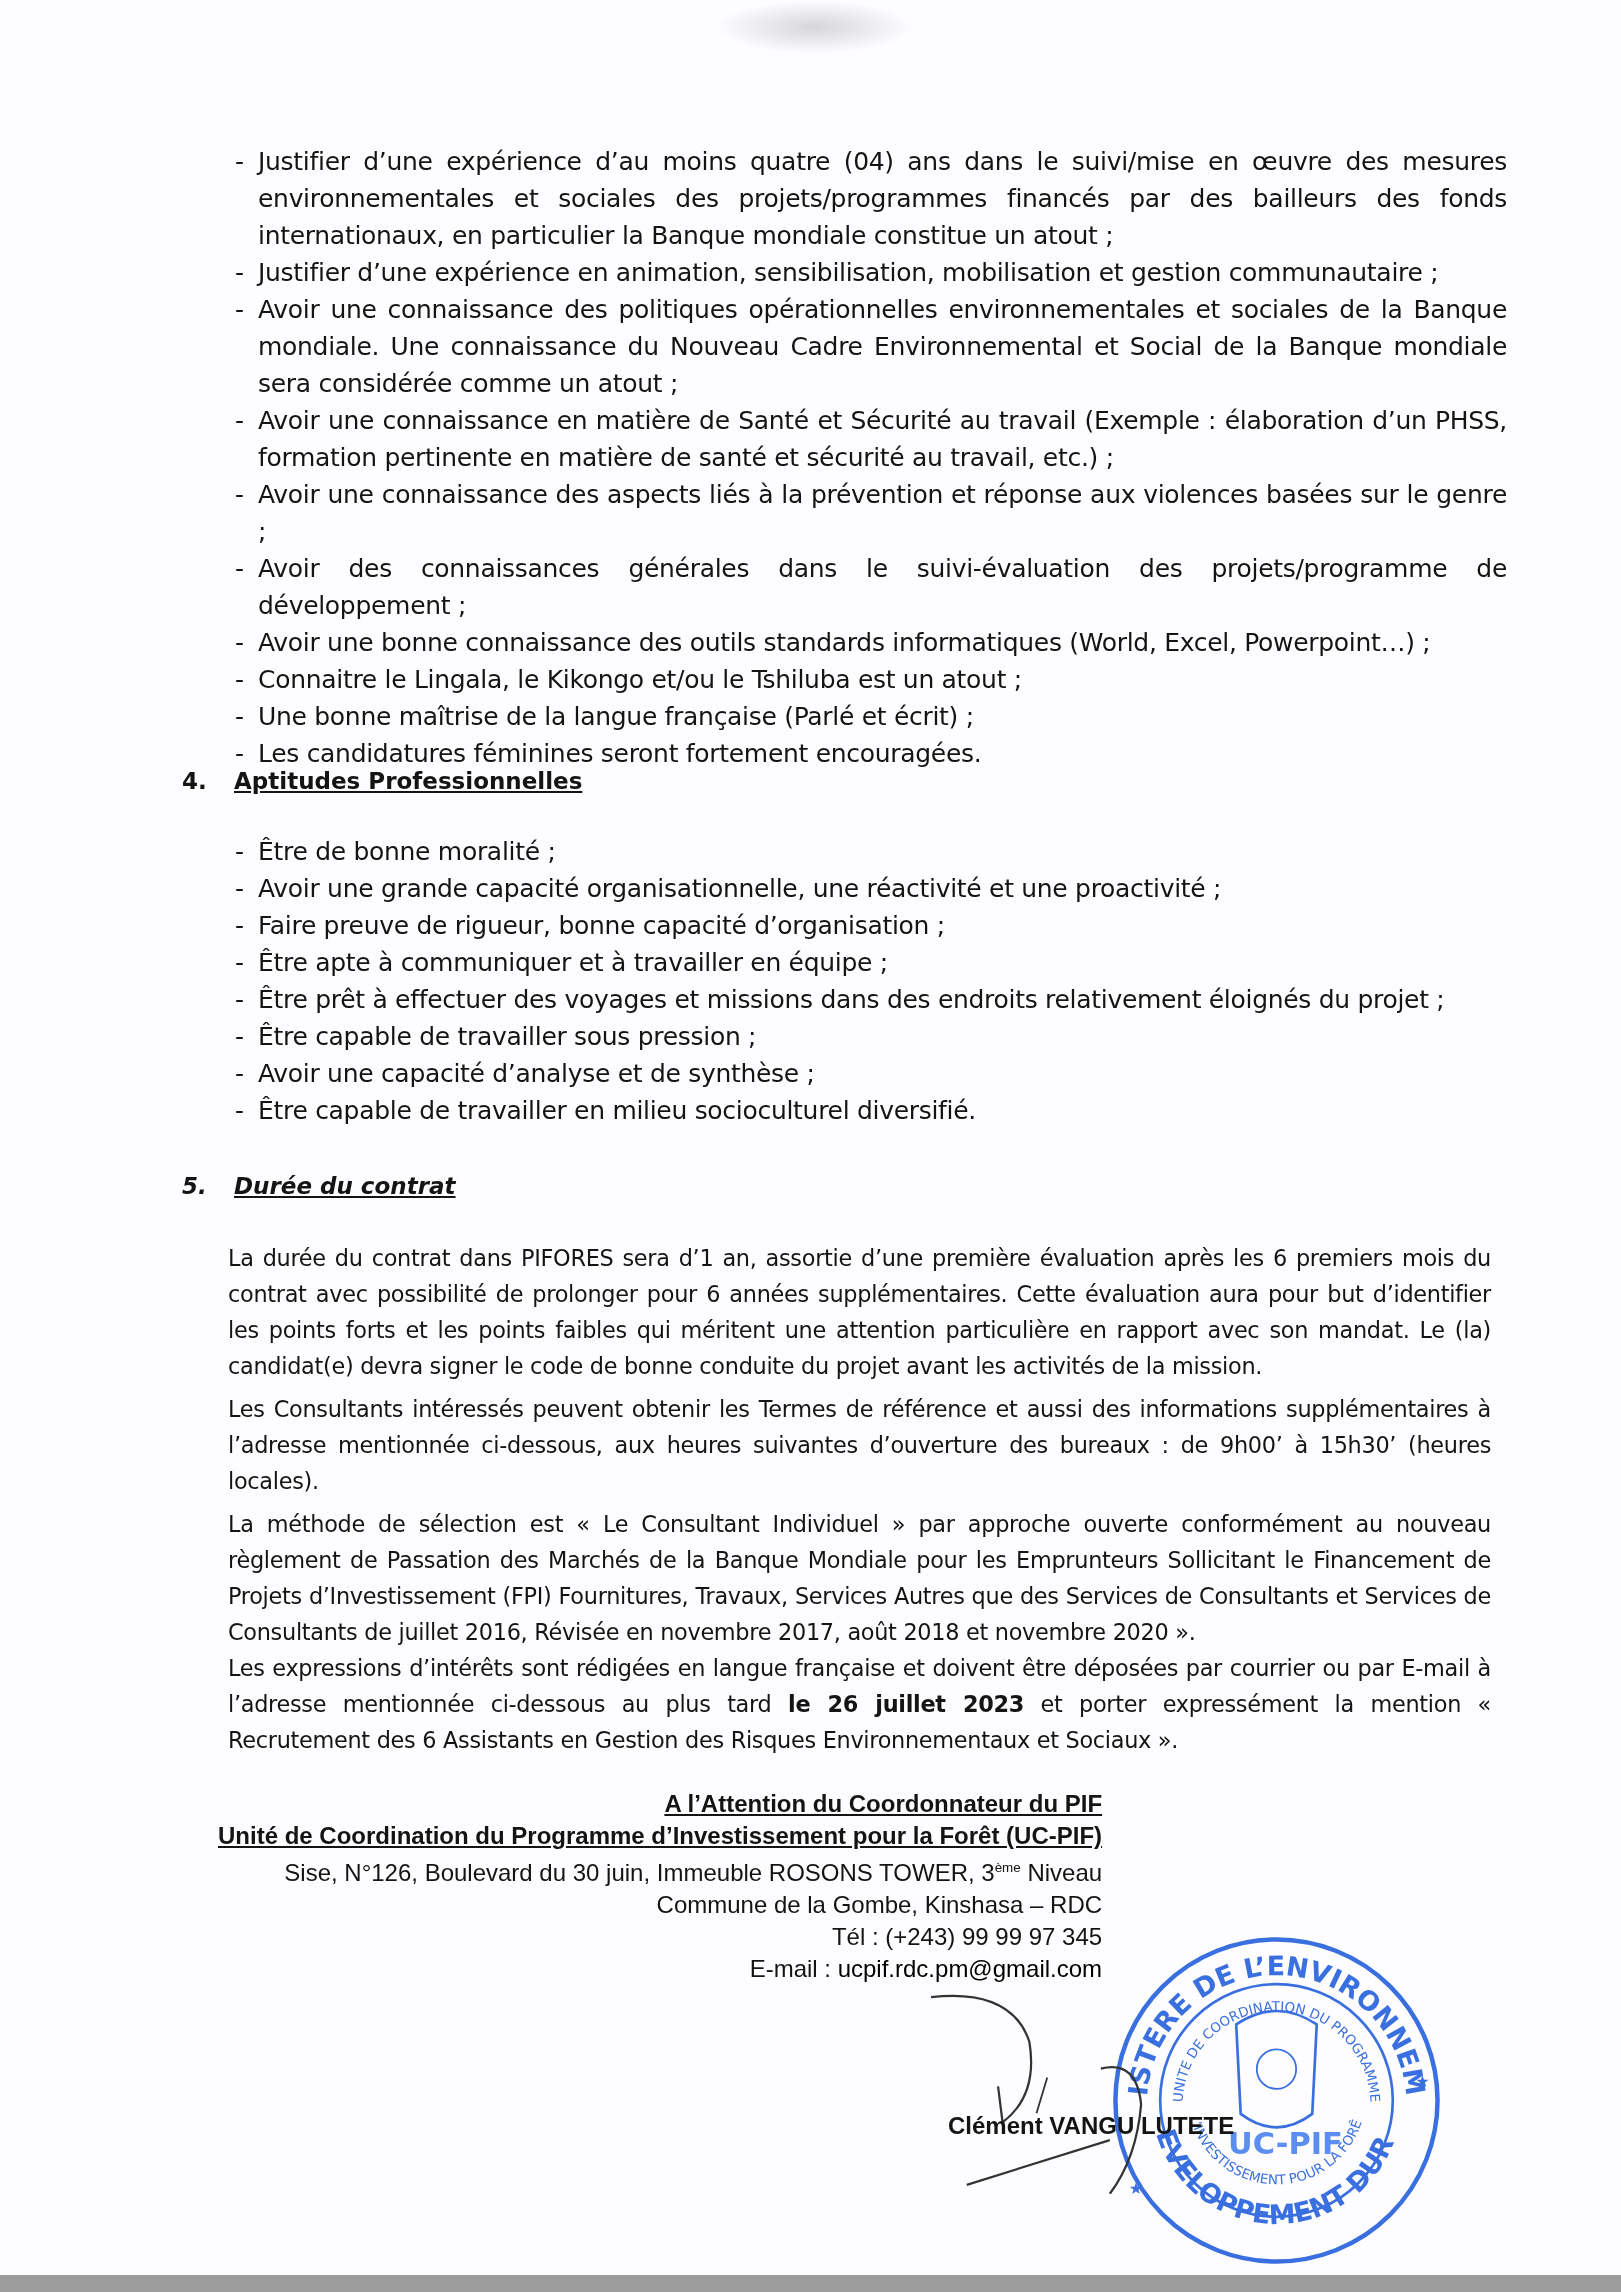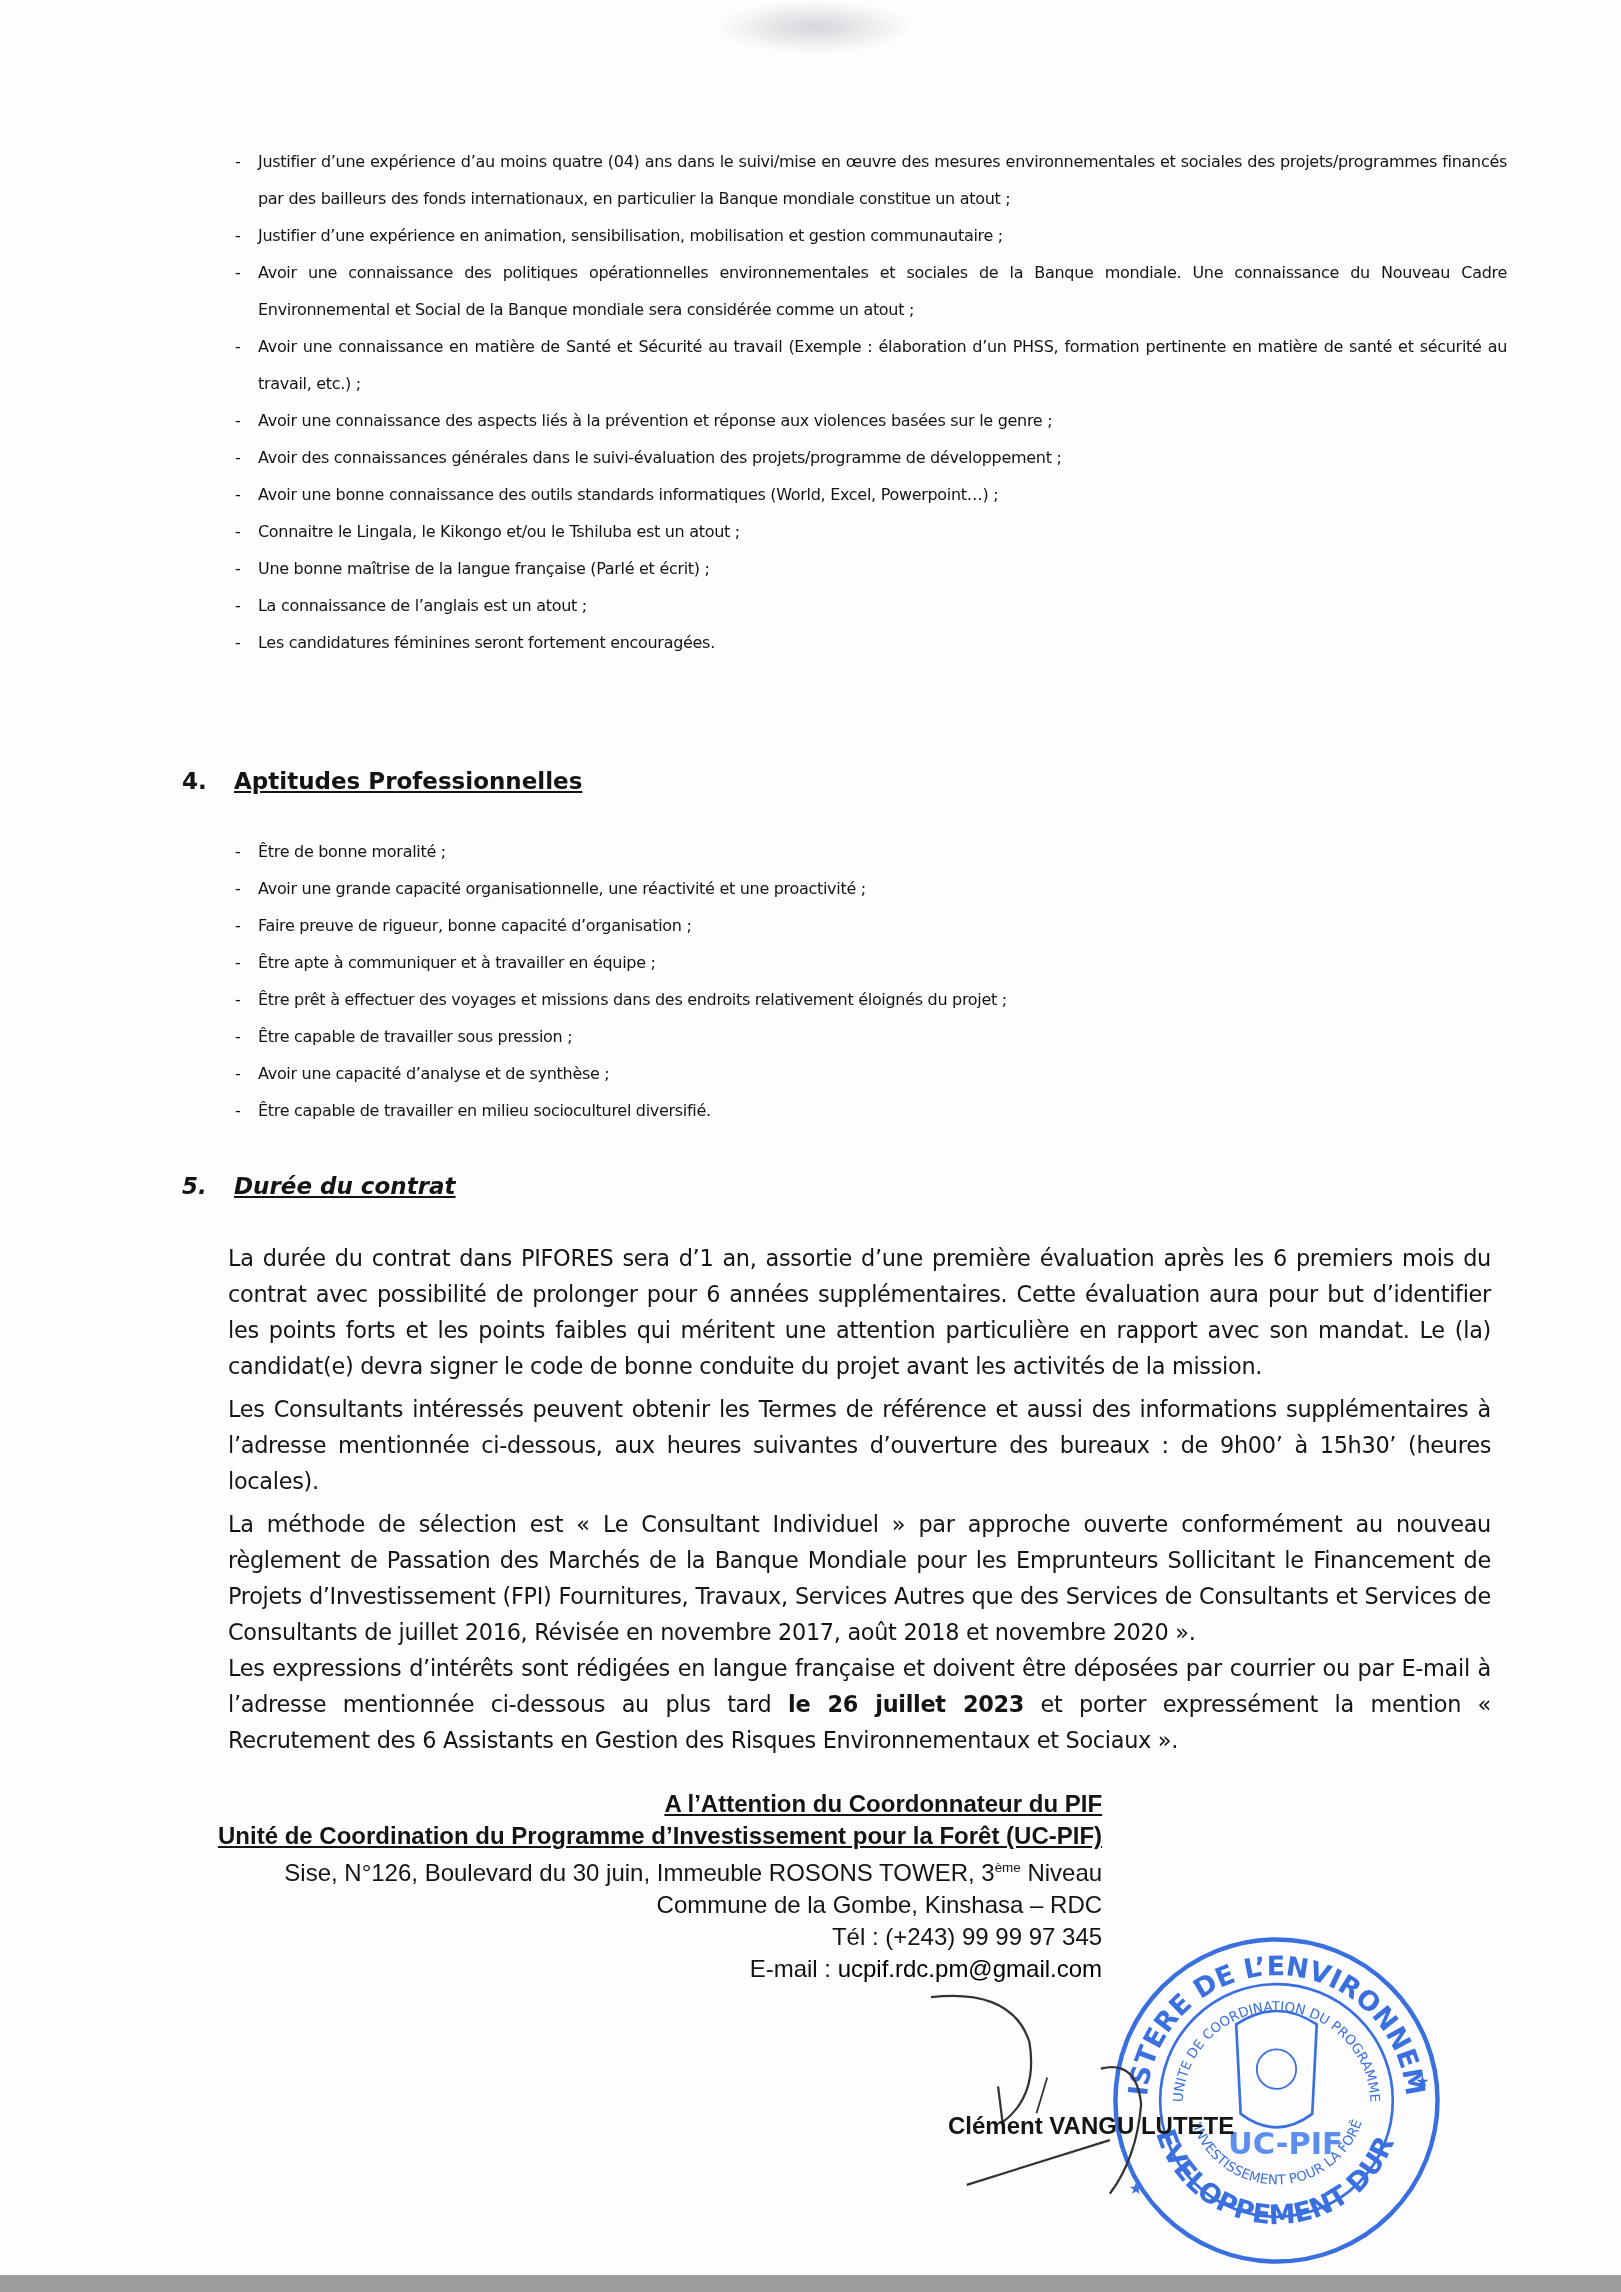--- a/index.html
+++ b/index.html
@@ -4,21 +4,21 @@
   <style>
     html, body { margin: 0; padding: 0; }
     body {
       width: 1621px; height: 2293px; background: #f7f8fb; position: relative; overflow: hidden;
       font-family: "DejaVu Sans", sans-serif; color: #141414;
     }
     .page { position: absolute; left: 0; top: 0; width: 1621px; height: 2275px; background: #fdfdff; }
     .bottom-edge { position: absolute; left: 0; top: 2275px; width: 1621px; height: 18px; background: #9d9d9d; }
     .smudge { position: absolute; left: 716px; top: 0; width: 197px; height: 54px;
       background: radial-gradient(ellipse at center, rgba(140,140,150,0.35), rgba(255,255,255,0) 70%); }
-    .bullets { position: absolute; left: 235px; width: 1272px; font-size: 16px; line-height: 37px; letter-spacing: -0.3px; }
+    .bullets { position: absolute; left: 235px; width: 1272px; font-size: 25px; line-height: 37px; letter-spacing: -0.3px; }
     .bullet { position: relative; padding-left: 23px; text-align: justify; }
     .bullet::before { content: "-"; position: absolute; left: 0; top: 0; }
     .section-head { position: absolute; font-size: 23px; font-weight: bold; }
     .section-head .num { display: inline-block; width: 52px; }
     .section-head .title { text-decoration: underline; }
     .para-block { position: absolute; left: 228px; width: 1263px; font-size: 22.4px; line-height: 36px; text-align: justify; letter-spacing: -0.3px; }
     .para-block p { margin: 0 0 7.2px 0; }
     .address { position: absolute; left: 218px; top: 1788px; font-family: "Liberation Sans", sans-serif; font-size: 24px; line-height: 32px; text-align: right; }
     .address .u { text-decoration: underline; font-weight: bold; }
     .address sup { font-size: 13.4px; }
@@ -36,21 +36,20 @@
   <div class="bullets" style="top:143px;">
     <div class="bullet">Justifier d’une expérience d’au moins quatre (04) ans dans le suivi/mise en œuvre des mesures environnementales et sociales des projets/programmes financés par des bailleurs des fonds internationaux, en particulier la Banque mondiale constitue un atout ;</div>
     <div class="bullet">Justifier d’une expérience en animation, sensibilisation, mobilisation et gestion communautaire ;</div>
     <div class="bullet">Avoir une connaissance des politiques opérationnelles environnementales et sociales de la Banque mondiale. Une connaissance du Nouveau Cadre Environnemental et Social de la Banque mondiale sera considérée comme un atout ;</div>
     <div class="bullet">Avoir une connaissance en matière de Santé et Sécurité au travail (Exemple : élaboration d’un PHSS, formation pertinente en matière de santé et sécurité au travail, etc.) ;</div>
     <div class="bullet">Avoir une connaissance des aspects liés à la prévention et réponse aux violences basées sur le genre ;</div>
     <div class="bullet">Avoir des connaissances générales dans le suivi-évaluation des projets/programme de développement ;</div>
     <div class="bullet">Avoir une bonne connaissance des outils standards informatiques (World, Excel, Powerpoint…) ;</div>
     <div class="bullet">Connaitre le Lingala, le Kikongo et/ou le Tshiluba est un atout ;</div>
     <div class="bullet">Une bonne maîtrise de la langue française (Parlé et écrit) ;</div>
-    <div class="bullet">La connaissance de l’anglais est un atout ;</div>
     <div class="bullet">Les candidatures féminines seront fortement encouragées.</div>
   </div>
 
   <div class="section-head" style="left:182px; top:768px;">
     <span class="num">4.</span><span class="title">Aptitudes Professionnelles</span>
   </div>
 
   <div class="bullets" style="top:833px;">
     <div class="bullet">Être de bonne moralité ;</div>
     <div class="bullet">Avoir une grande capacité organisationnelle, une réactivité et une proactivité ;</div>

